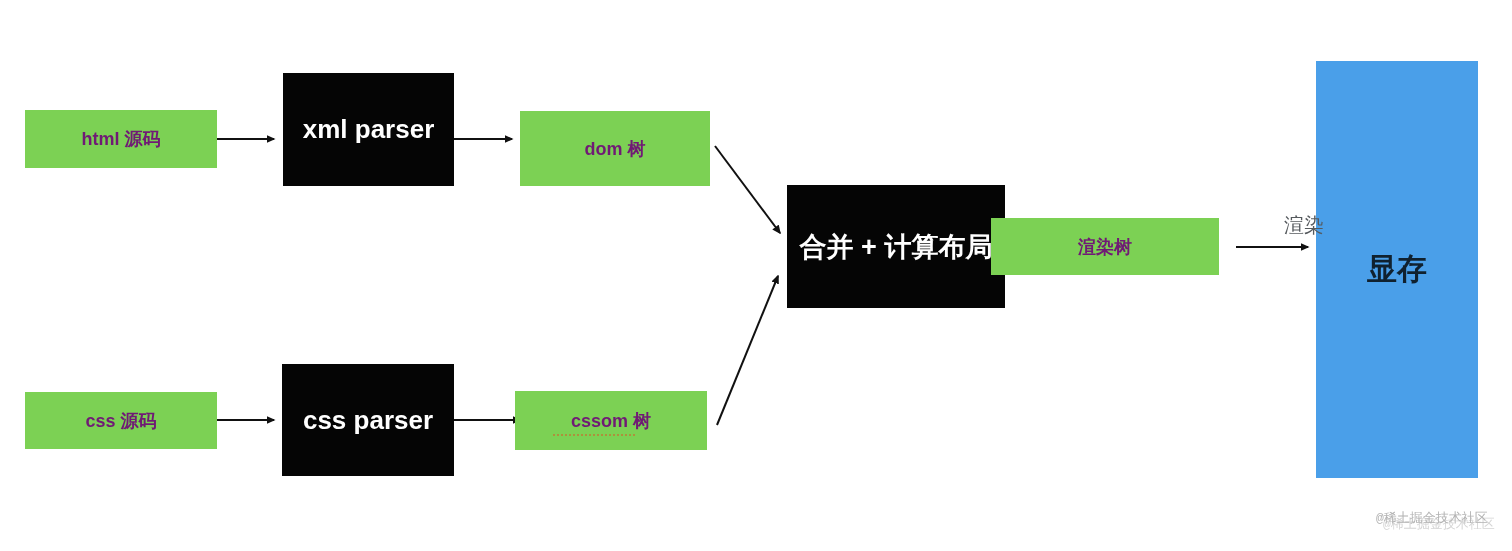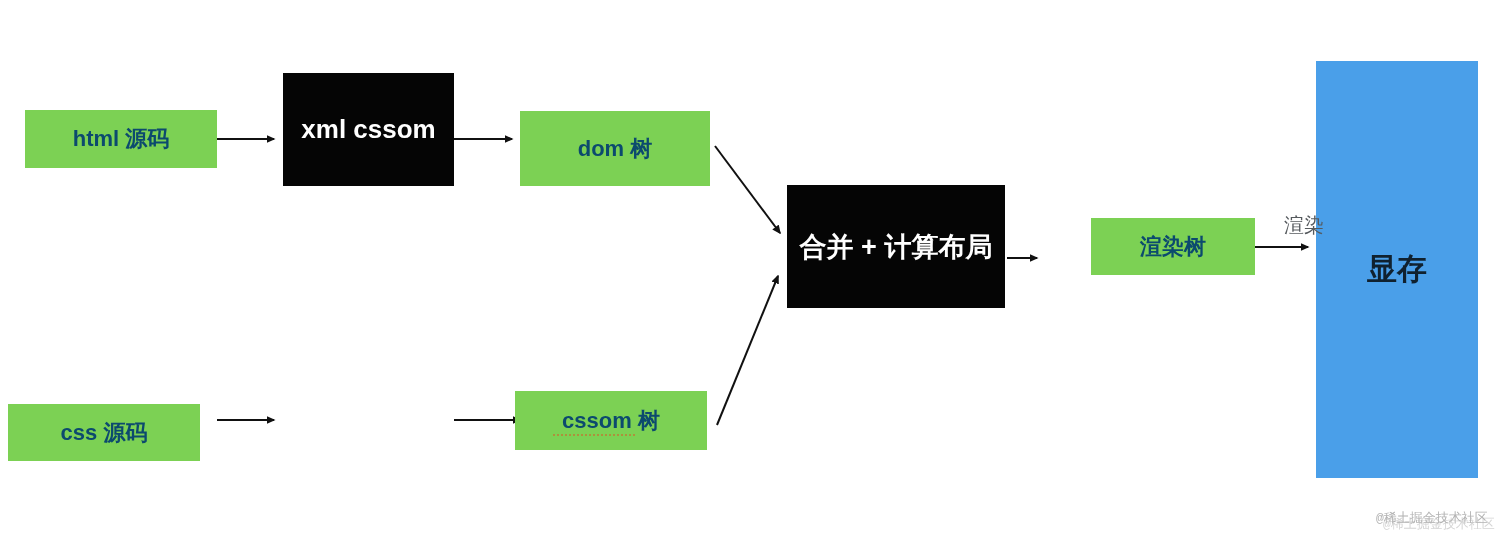--- a/index.html
+++ b/index.html
@@ -13,33 +13,33 @@
   }
   .node {
     position: absolute;
     display: flex;
     align-items: center;
     justify-content: center;
     text-align: center;
     font-weight: bold;
     box-sizing: border-box;
   }
-  .node.green { background: var(--green, #7cd154); color: #0c4a6e; font-size: 22px; }
+  .node.green { background: var(--green, #7cd154); color: #701a75; font-size: 18px; }
   .node.black { background: var(--black, #050505); color: #ffffff; font-size: 26px; }
   .node.blue  { background: var(--blue,  #4a9fe9); color: #10212f; font-size: 30px; }
 
   
   #n-html-source { left: 25px;  top: 110px; width: 192px; height: 58px; }
   #n-xml-parser  { left: 283px; top: 73px;  width: 171px; height: 113px; }
   #n-dom-tree    { left: 520px; top: 111px; width: 190px; height: 75px; }
-  #n-css-source  { left: 8px;  top: 392px; width: 192px; height: 57px; margin-top: 12px; }
+  #n-css-source  { left: 25px;  top: 392px; width: 192px; height: 57px; }
   #n-css-parser  { left: 282px; top: 364px; width: 172px; height: 112px; }
   #n-cssom-tree  { left: 515px; top: 391px; width: 192px; height: 59px; }
   #n-merge-layout{ left: 787px; top: 185px; width: 218px; height: 123px; font-size: 27px; text-align: right; }
-  #n-render-tree { left: 1091px;top: 218px; width: 164px; height: 57px; }
+  #n-render-tree { left: 991px;top: 218px; width: 228px; height: 57px; }
   #n-vram        { left: 1316px;top: 61px;  width: 162px; height: 417px; }
 
   #arrows {
     position: absolute;
     left: 0; top: 0;
     width: 1512px; height: 551px;
     pointer-events: none;
   }
   #arrows line { stroke: var(--arrow, #111111); stroke-width: 2; }
 
@@ -92,31 +92,34 @@
     <line x1="717" y1="425" x2="778" y2="276" marker-end="url(#ah)"></line>
     <line x1="1007" y1="258" x2="1037" y2="258" marker-end="url(#ah)"></line>
     <line x1="1236" y1="247" x2="1308" y2="247" marker-end="url(#ah)"></line>
   </svg>
 
   <div class="node green" id="n-html-source">
     <span>html 源码</span>
   </div>
 
   <div class="node black" id="n-xml-parser">
-    <span>xml cssom</span>
+    <span>xml parser</span>
   </div>
 
   <div class="node green" id="n-dom-tree">
     <span>dom 树</span>
   </div>
 
   <div class="node green" id="n-css-source">
     <span>css 源码</span>
   </div>
 
+  <div class="node black" id="n-css-parser">
+    <span>css parser</span>
+  </div>
 
   <div class="node green" id="n-cssom-tree">
     <span>cssom 树</span>
     <span class="spellcheck"></span>
   </div>
 
   <div class="node black" id="n-merge-layout">
     <span>合并 + 计算布局</span>
   </div>
 

